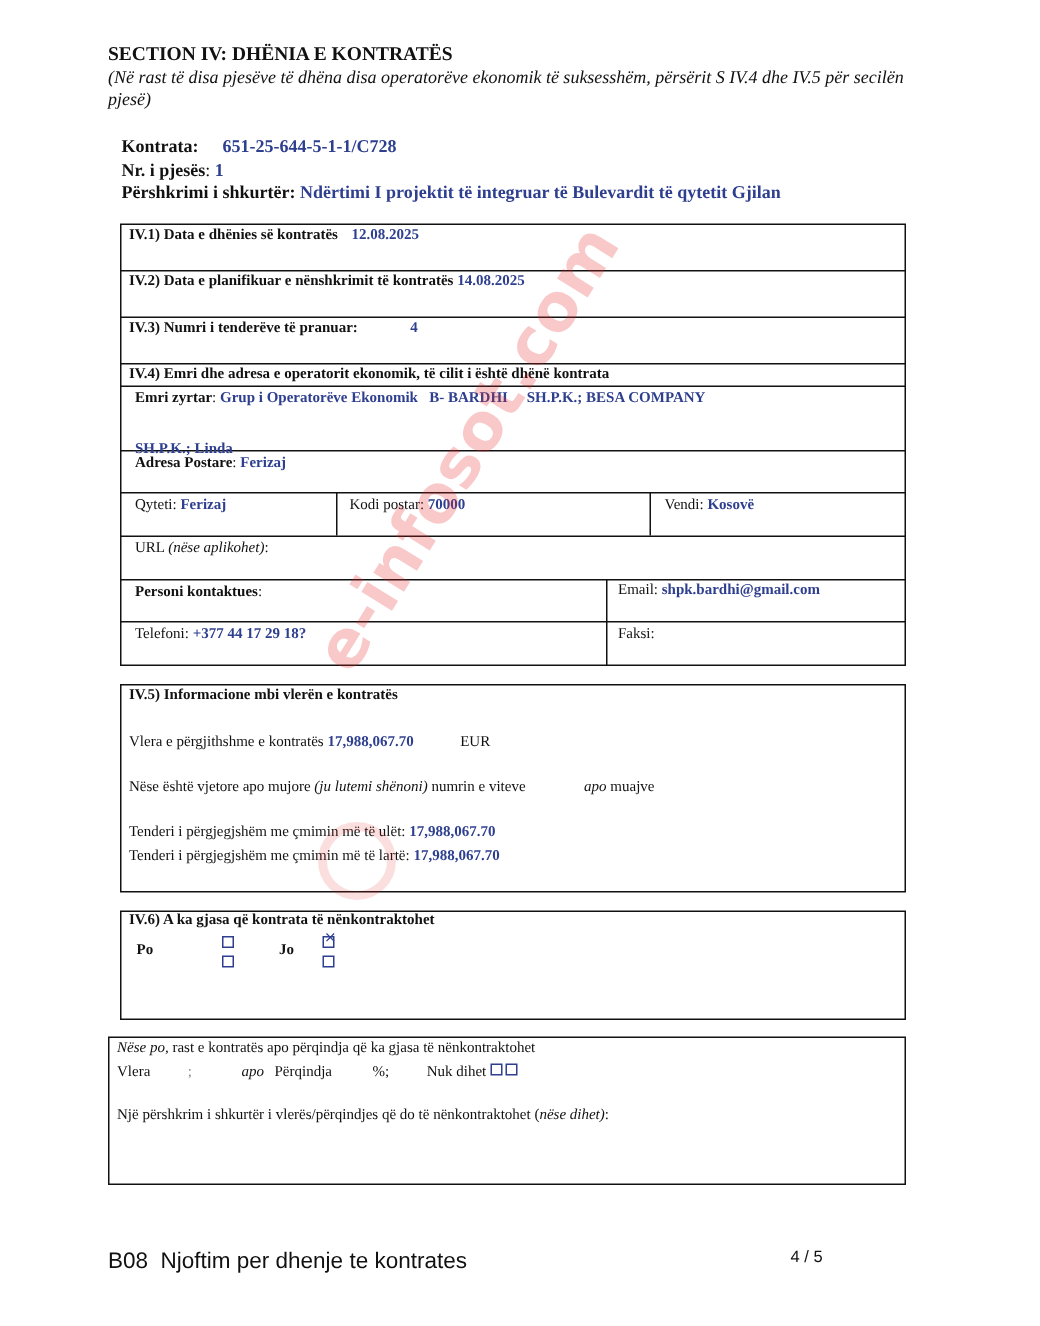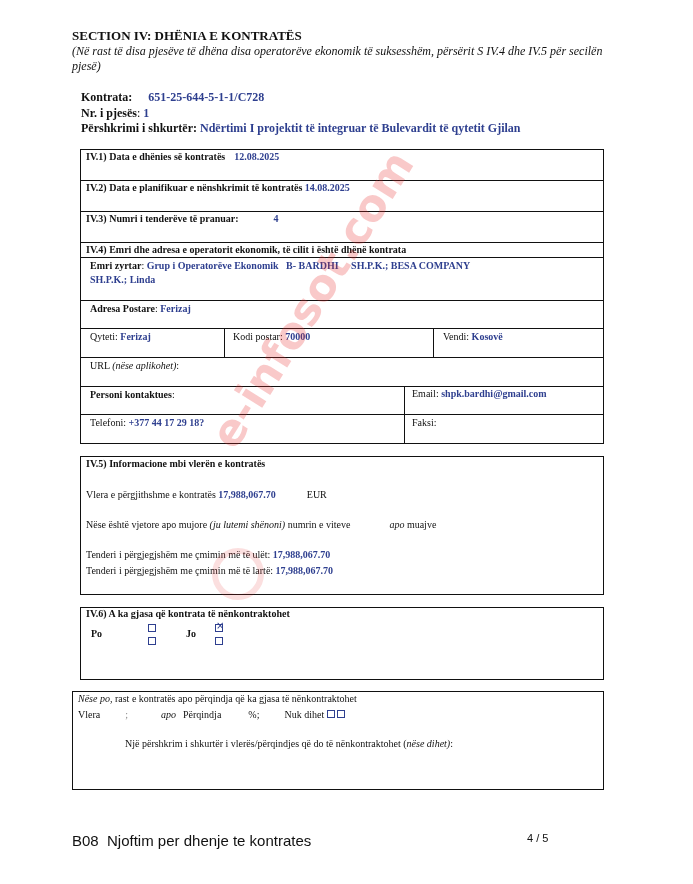--- a/index.html
+++ b/index.html
@@ -4,21 +4,21 @@
   <style>
     html, body { margin: 0; padding: 0; background: #ffffff; }
     body {
       width: 693px; height: 884px; position: relative; overflow: hidden;
       font-family: "Liberation Serif", "DejaVu Serif", serif;
       color: #111111; font-size: 12px;
     }
     .abs { position: absolute; }
     .b { font-weight: bold; }
     .i { font-style: italic; }
-    .val { color: #2e3f8f; font-weight: bold; }
+    .val { color: #2e3f8f; font-weight: bold; margin-top: 20px; }
 
     #sec-title { left: 72px; top: 28px; font-size: 13px; font-weight: bold; }
     #sec-sub { left: 72px; top: 44px; width: 560px; font-size: 12px; font-style: italic; line-height: 15px; }
 
     .meta-row { position: absolute; left: 81px; font-size: 12px; }
     #meta-contract { top: 90px; }
     #meta-part { top: 106px; }
     #meta-desc { top: 121px; }
 
     .box { position: absolute; border: 1.3px solid #111; box-sizing: border-box; }
@@ -192,21 +192,21 @@
   <span class="i">apo</span>
   <span style="display:inline-block;width:2px"></span>
   <span>Përqindja</span>
   <span style="display:inline-block;width:22px"></span>
   <span>%;</span>
   <span style="display:inline-block;width:20px"></span>
   <span>Nuk dihet</span>
   <span class="cb" style="position:relative; display:inline-block; top:0px;"></span>
   <span class="cb" style="position:relative; display:inline-block; top:0px;"></span>
 </div>
-<div class="cell-text" style="left:78px; top:738px;margin-left:47px;">
+<div class="cell-text" style="left:78px; top:738px;">
   <span>Një përshkrim i shkurtër i vlerës/përqindjes që do të nënkontraktohet (</span><span class="i">nëse dihet)</span><span>:</span>
 </div>
 
 <div id="watermark-circle"></div>
 <div id="watermark">e-infosot.com</div>
 
 <div id="footer-left" class="abs" style="white-space:pre">B08  Njoftim per dhenje te kontrates</div>
 <div id="footer-right" class="abs">4 / 5</div>
 
 </body></html>

